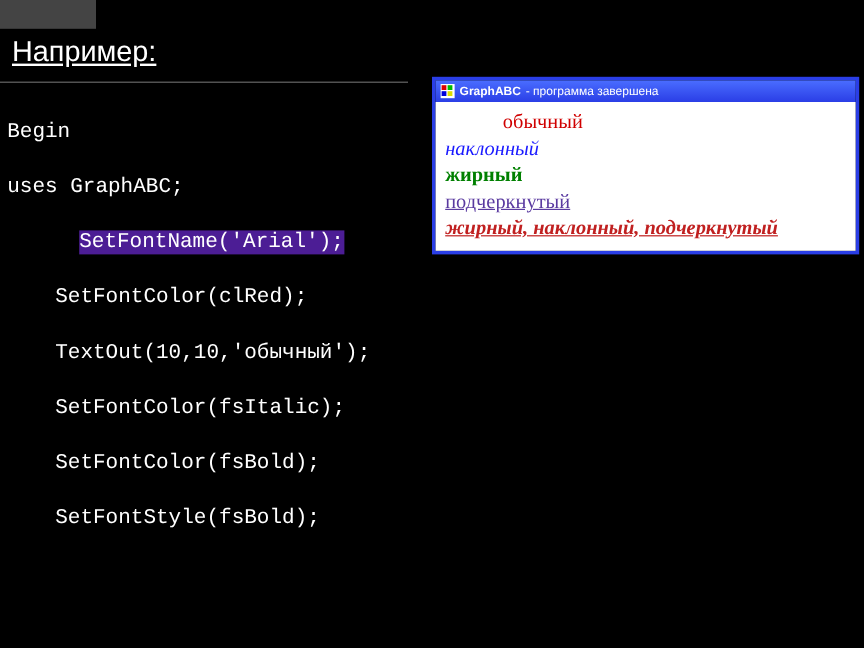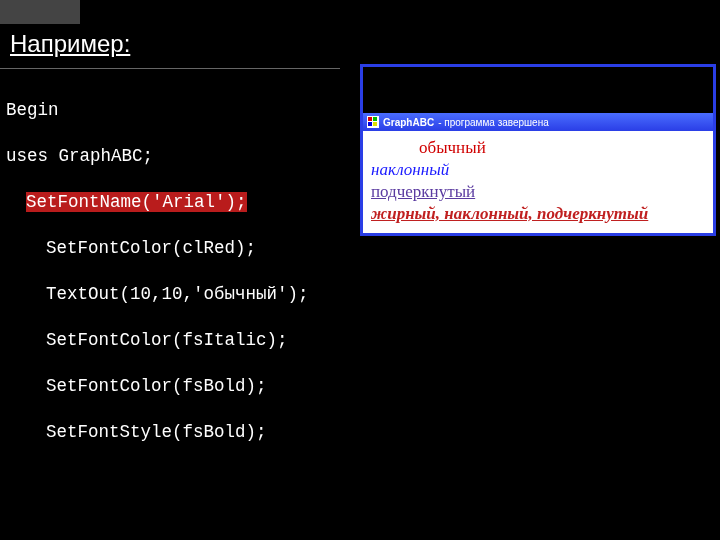--- a/index.html
+++ b/index.html
@@ -39,21 +39,22 @@
   .code {
     position: absolute;
     top: 76px;
     left: 6px;
     color: #fff;
     font-size: 17.5px;
     line-height: 23px;
     white-space: pre;
   }
   .code .hl {
-    background: #b91c1c;
+    background: #4c1d95;
+    margin-left: 40px;
   }
   .code .i1 { padding-left: 20px; }
   .code .i2 { padding-left: 40px; }
 
   .output-window {
     position: absolute;
     top: 64px;
     left: 360px;
     width: 350px;
     border: 3px solid #2a3ee6;
@@ -61,21 +62,20 @@
   .titlebar {
     height: 18px;
     background: linear-gradient(#4a6dff, #2a3ee6);
     display: flex;
     align-items: center;
     padding-left: 4px;
     color: #fff;
     font-family: Tahoma, Arial, sans-serif;
     font-size: 10px;
     gap: 4px;
-    margin-top: 46px;
   }
   .titlebar .icon svg { display: block; }
   .titlebar .pname { font-weight: bold; }
   .output-body {
     background: #fff;
     padding: 6px 8px 8px 8px;
     font-family: "Times New Roman", serif;
     font-size: 17px;
     line-height: 22px;
   }
@@ -123,16 +123,17 @@
         <rect x="1" y="6" width="4" height="4" fill="#00d"></rect>
         <rect x="6" y="6" width="4" height="4" fill="#dd0"></rect>
       </svg>
     </span>
     <span class="pname">GraphABC</span>
     <span>- программа завершена</span>
   </div>
   <div class="output-body">
     <div class="r1">обычный</div>
     <div class="r2">наклонный</div>
+    <div class="r3">жирный</div>
     <div class="r4">подчеркнутый</div>
     <div class="r5">жирный, наклонный, подчеркнутый</div>
   </div>
 </div>
 
 </body></html>

